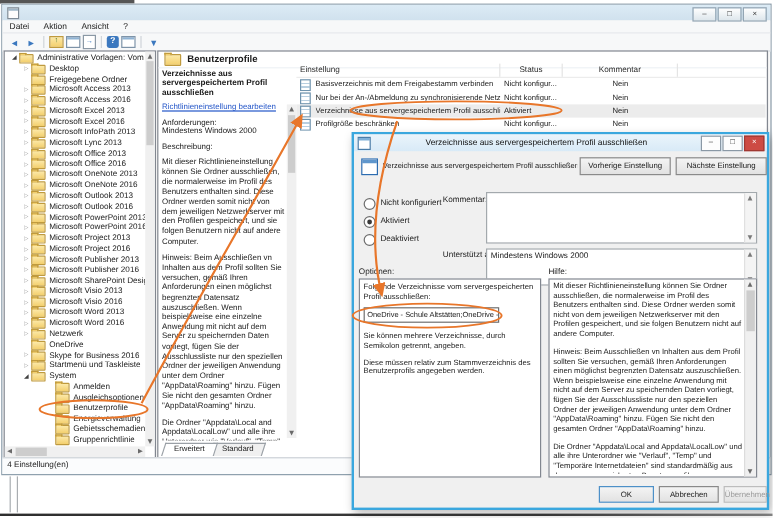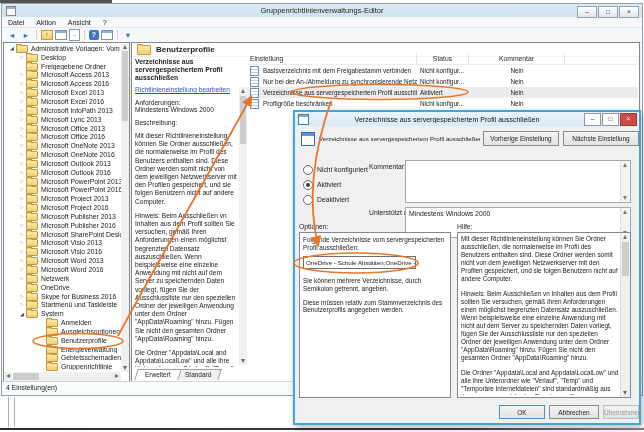--- a/index.html
+++ b/index.html
@@ -165,21 +165,20 @@
 </style>
 </head>
 <body>
 
 <div id="stage">
   <div id="top-strip"></div>
 
   <div id="main-window">
     <div class="titlebar">
       <span class="app-icon"></span>
-      <span class="title-text">Gruppenrichtlinienverwaltungs-Editor</span>
       <span class="win-controls">
           <span class="win-btn">–</span>
           <span class="win-btn">□</span>
           <span class="win-btn">×</span>
         </span>
     </div>
     <div class="menubar">
         <span class="menu-item">Datei</span>
         <span class="menu-item">Aktion</span>
         <span class="menu-item">Ansicht</span>

